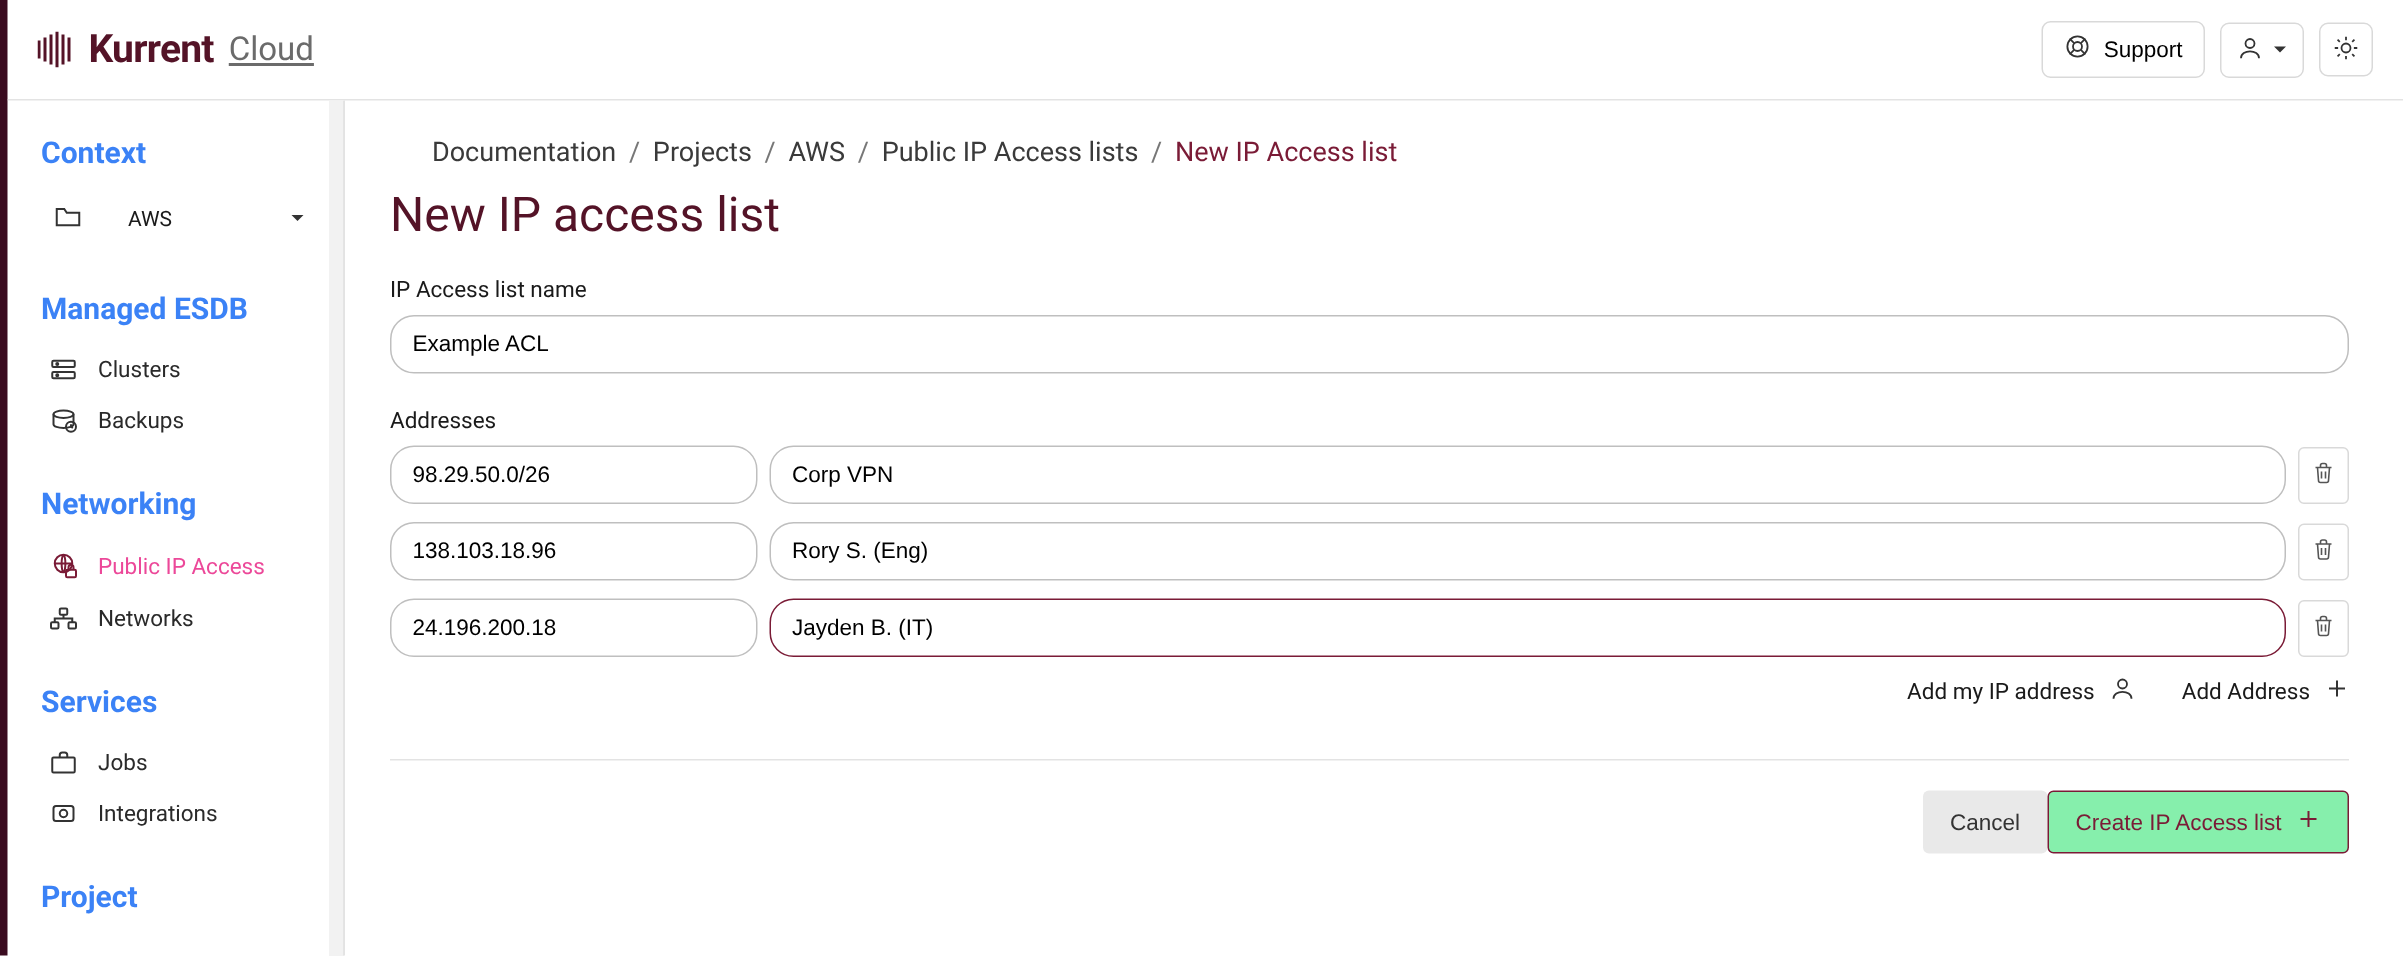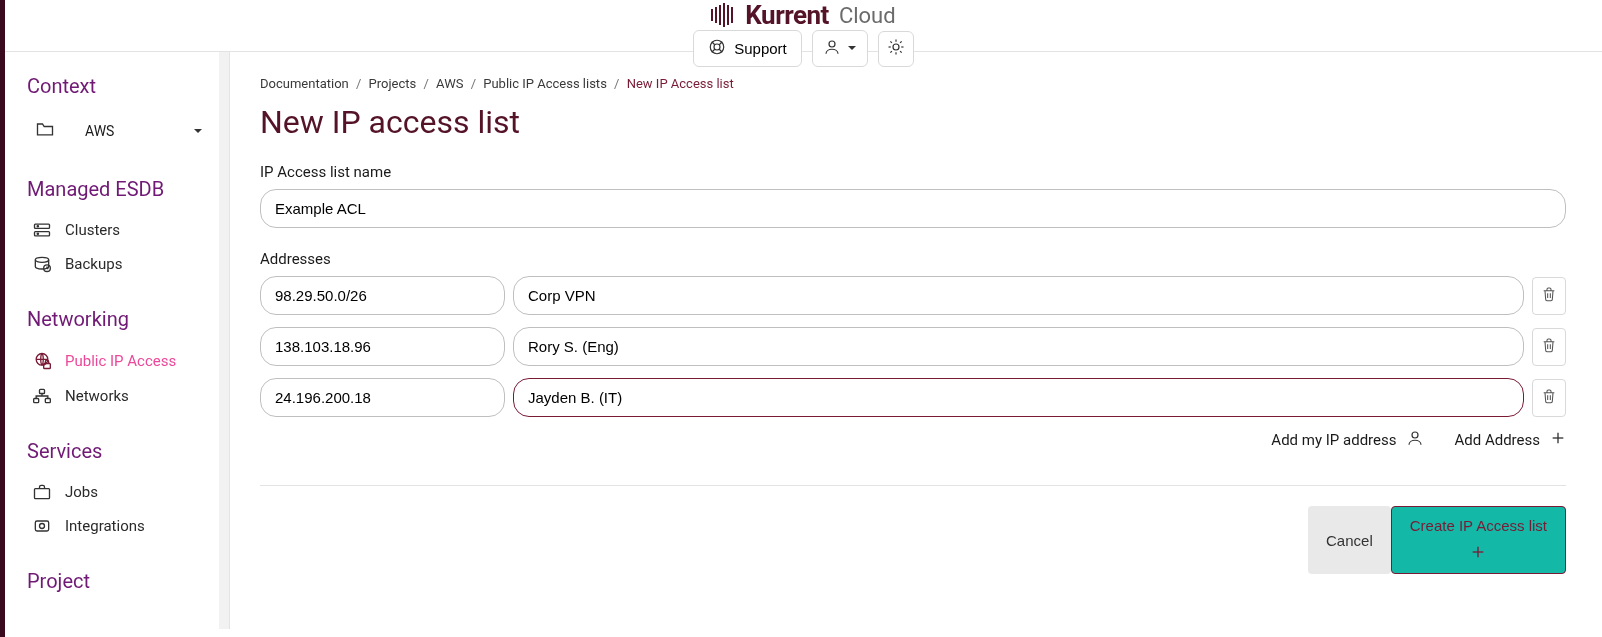--- a/index.html
+++ b/index.html
@@ -7,46 +7,46 @@
     font-family: -apple-system, BlinkMacSystemFont, "Segoe UI", Roboto, sans-serif;
     font-size: 14px;
     color: #1a1a1a;
     background: #fff;
     width: 1602px;
     height: 637px;
     overflow: hidden;
     border-left: 5px solid #3a0b1f;
   }
   .topbar {
-    height: 52px;
+    height: 67px;
     display: flex;
     align-items: center;
     justify-content: space-between;
     padding: 0 20px;
     border-bottom: 1px solid #e3e3e3;
-    flex-direction: column;
   }
   .logo-wrap {
     display: flex;
     align-items: center;
     gap: 6px;
     color: #541327;
   }
   .logo-mark { display: inline-flex; align-items: center; }
   .logo-word {
     font-size: 26px;
     font-weight: 700;
     letter-spacing: -0.5px;
     color: #541327;
   }
   .logo-cloud {
     font-size: 22px;
     font-weight: 400;
     color: #6b6b6b;
     margin-left: 4px;
+    text-decoration: underline;
   }
   .topbar-right {
     display: flex;
     align-items: center;
     gap: 10px;
   }
   .pill-btn {
     display: inline-flex;
     align-items: center;
     gap: 8px;
@@ -94,22 +94,22 @@
   .sidebar::after {
     content: "";
     position: absolute;
     top: 0; bottom: 0; right: 0;
     width: 10px;
     background: rgba(0,0,0,0.05);
     pointer-events: none;
   }
   .sb-heading {
     font-size: 20px;
-    font-weight: 400;
-    color: #701a75;
+    font-weight: 700;
+    color: #3b82f6;
     margin-bottom: 12px;
   }
   .sb-section { margin-bottom: 26px; }
   .sb-item {
     display: flex;
     align-items: center;
     gap: 12px;
     padding: 8px 4px;
     font-size: 15px;
     cursor: pointer;
@@ -127,23 +127,24 @@
     margin-right: 12px;
   }
   .sb-dropdown .left { display: flex; align-items: center; gap: 30px; }
 
   .main {
     flex: 1;
     padding: 24px 36px 24px 30px;
     overflow-y: auto;
   }
   .breadcrumb {
-    font-size: 13px;
+    font-size: 18px;
     color: #3a3a3a;
     margin-bottom: 12px;
+    margin-left: 28px;
   }
   .breadcrumb .sep { margin: 0 4px; color: #777; }
   .breadcrumb .current { color: #7a1b36; }
 
   .page-title {
     font-size: 32px;
     font-weight: 400;
     color: #541327;
     margin-bottom: 22px;
   }
@@ -216,24 +217,23 @@
     padding: 10px 18px;
     font-size: 15px;
     cursor: pointer;
   }
   .btn-cancel {
     background: #e9e9e9;
     border: none;
     color: #333;
   }
   .btn-primary {
-    background: #14b8a6;
+    background: #86efac;
     border: 1.5px solid #7a1b36;
     color: #7a1b36;
-    flex-direction: column;
   }
   svg { flex-shrink: 0; }
 </style>
 </head>
 <body>
 
 <div class="topbar">
   <div class="logo-wrap">
     <span class="logo-mark">
       <svg width="28" height="24" viewBox="0 0 28 24" fill="none">

